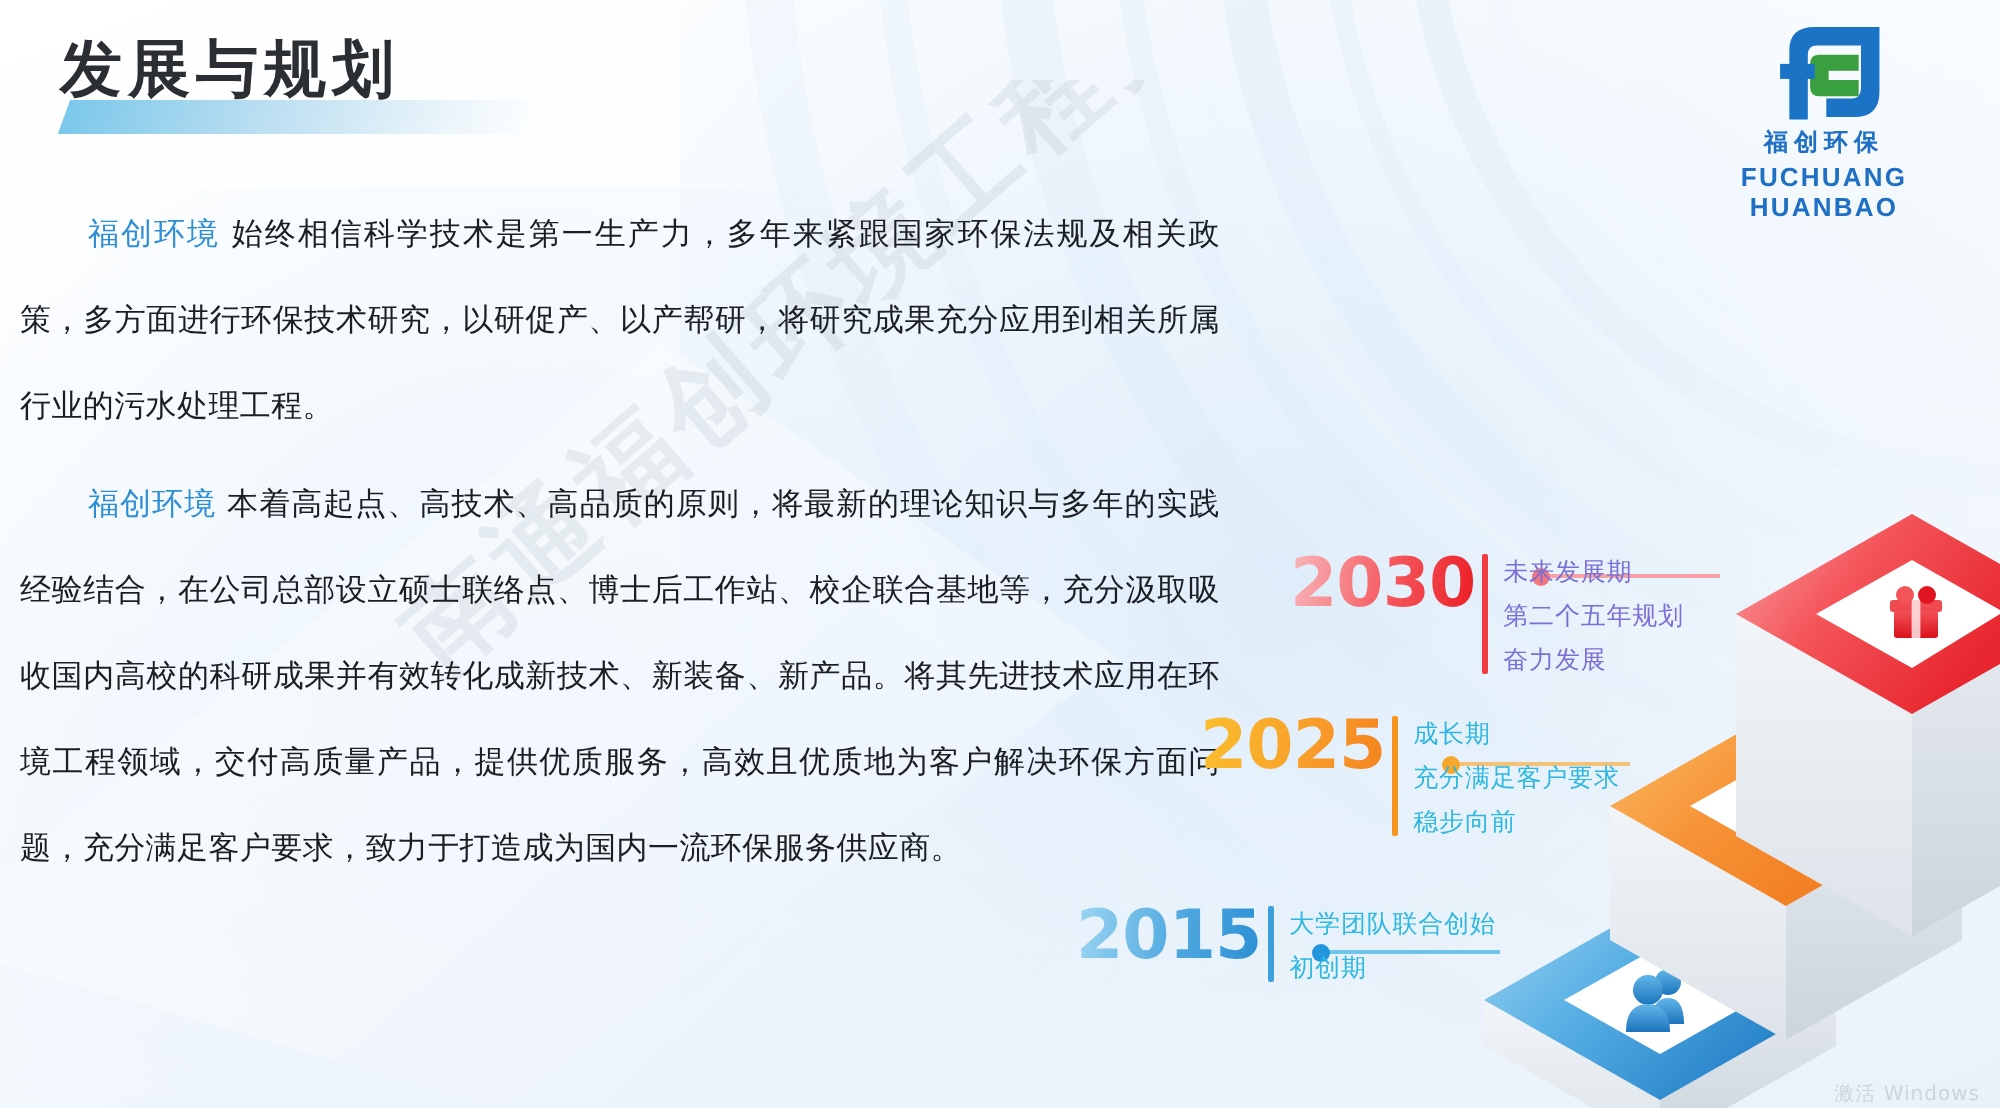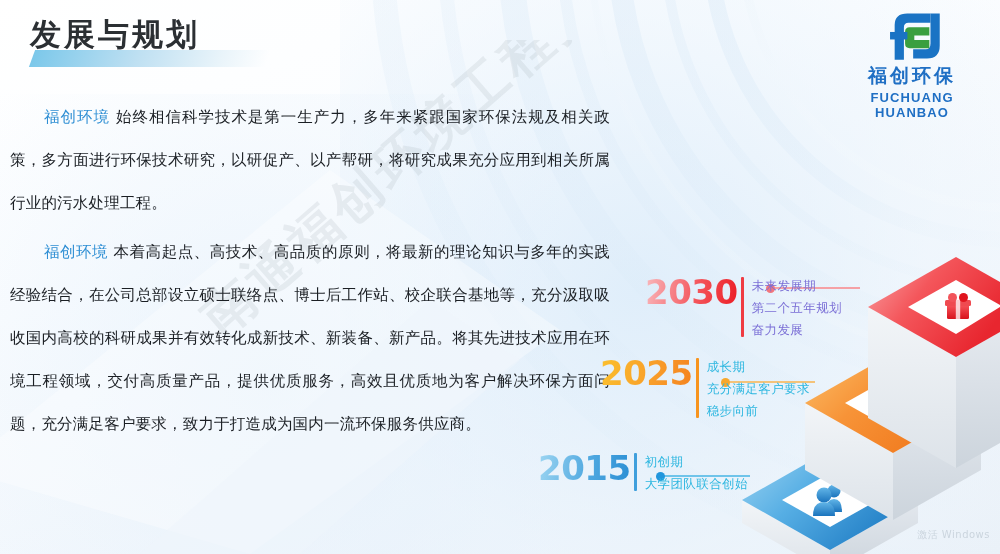--- a/index.html
+++ b/index.html
@@ -37,21 +37,21 @@
   .title-text{
     position:relative;z-index:2;
     font-size:31px;font-weight:bold;color:#2b2f33;letter-spacing:3px;
     font-family:"DejaVu Sans","Liberation Sans",sans-serif;
   }
 
   
   .logo{position:absolute;right:26px;top:10px;width:124px;text-align:center;}
   .logo-mark{width:72px;height:52px;margin:0 auto;display:block;}
   .logo-cn{
-    font-size:19px;font-weight:bold;color:#1f6fc4;letter-spacing:3px;
+    font-size:12px;font-weight:bold;color:#1f6fc4;letter-spacing:3px;
     margin-top:1px;font-family:"DejaVu Sans","Liberation Sans",sans-serif;
   }
   .logo-en{
     font-size:13px;font-weight:bold;color:#1f6fc4;letter-spacing:1.1px;
     margin-top:1px;
   }
 
   
   .copy{
     position:absolute;left:10px;top:96px;width:600px;
@@ -110,21 +110,21 @@
   #conn-2030 .dot{background:#f3767c;}
   #conn-2025{left:205px;top:126px;width:90px;background:#f4c37a;}
   #conn-2025 .dot{background:#f7a82c;}
   #conn-2015{left:140px;top:220px;width:90px;background:#6fc4ea;}
   #conn-2015 .dot{background:#2196dd;}
 
   
   .stairs{position:absolute;left:0;top:0;width:480px;height:300px;}
 
   .footer-note{
-    position:absolute;right:10px;bottom:12px;
+    position:absolute;right:10px;bottom:0;
     font-size:10px;color:rgba(120,135,150,.28);letter-spacing:.5px;
     font-family:"DejaVu Sans","Liberation Sans",sans-serif;
   }
 </style>
 </head>
 <body>
 
 <div class="slide">
 
   <div class="bg-wash"></div>
@@ -297,21 +297,21 @@
         <div>成长期</div>
         <div>充分满足客户要求</div>
         <div>稳步向前</div>
       </div>
     </div>
 
     <div class="tl-item" id="tl-2015">
       <div class="tl-year">2015</div>
       <div class="tl-sep"></div>
       <div class="tl-lines">
+        <div>大学团队联合创始</div>
         <div>初创期</div>
-        <div>大学团队联合创始</div>
       </div>
     </div>
   </div>
 
   <div class="footer-note">激活 Windows</div>
 
 </div>
 
 </body></html>

